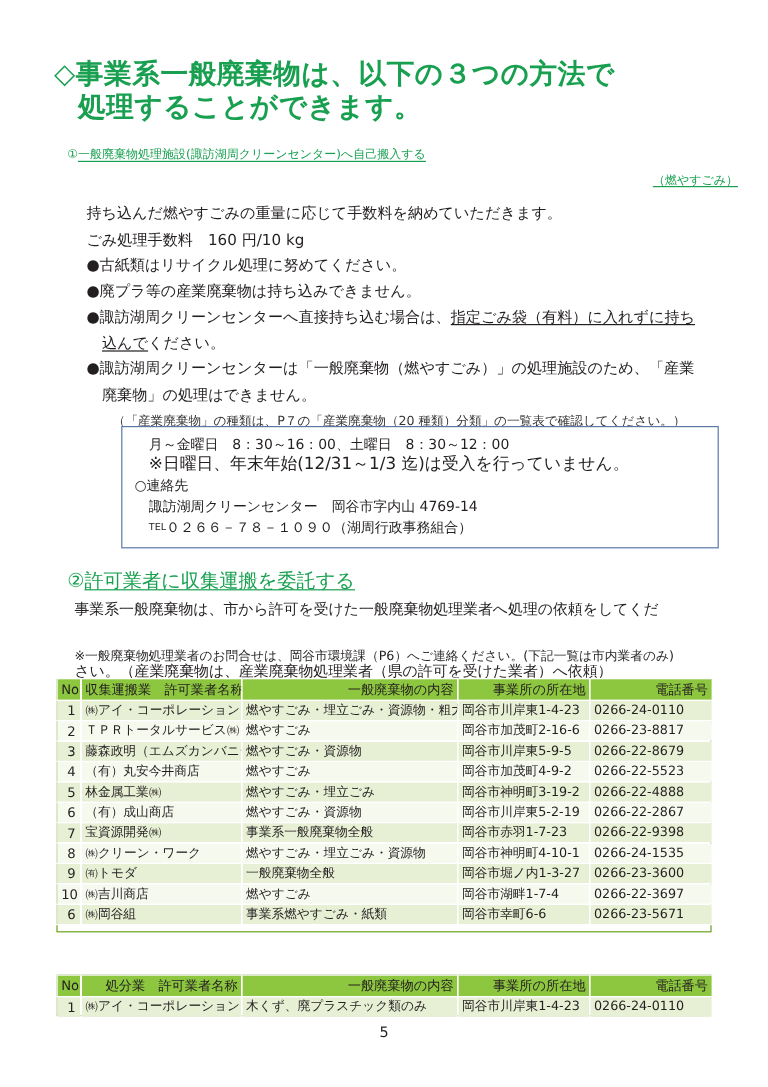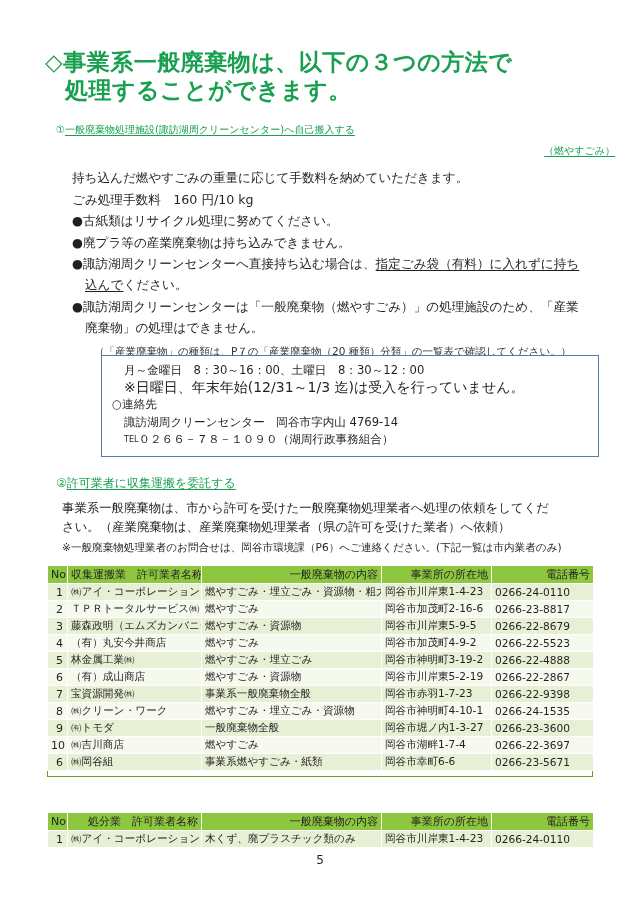--- a/index.html
+++ b/index.html
@@ -63,21 +63,21 @@
   .body-block {
     position: absolute;
     left: 72px;
     top: 167px;
     width: 548px;
     font-size: 12.6px;
     line-height: 21.5px;
   }
   .body-block .line { white-space: nowrap; }
   .body-block .bullet { text-indent: 0; }
-  .body-block .cont { padding-left: 13px; font-family: Liberation Serif, serif; }
+  .body-block .cont { padding-left: 13px; }
   .ul { text-decoration: underline; text-underline-offset: 2px; }
   .note-small {
     font-size: 10.5px;
     line-height: 16px;
     padding-left: 22px;
     margin-top: 4px;
     color: #333;
   }
 
   
@@ -104,35 +104,35 @@
     vertical-align: 1px;
     letter-spacing: 0;
   }
 
   
   .sec2-head {
     position: absolute;
     left: 56px;
     top: 473px;
     color: #18a050;
-    font-size: 12px;
+    font-size: 16px;
     line-height: 21px;
     text-align: center;
   }
   .sec2-head .u { text-decoration: underline; text-underline-offset: 2px; }
 
   .sec2-body {
     position: absolute;
     left: 62px;
     top: 498px;
     width: 558px;
     font-size: 12.4px;
     line-height: 19px;
   }
-  .sec2-body .l2 { padding-left: 0; }
+  .sec2-body .l2 { padding-left: 0; margin-top: 32px; }
 
   .sec2-note {
     position: absolute;
     left: 62px;
     top: 540px;
     width: 560px;
     font-size: 10.6px;
     line-height: 15px;
   }
 

